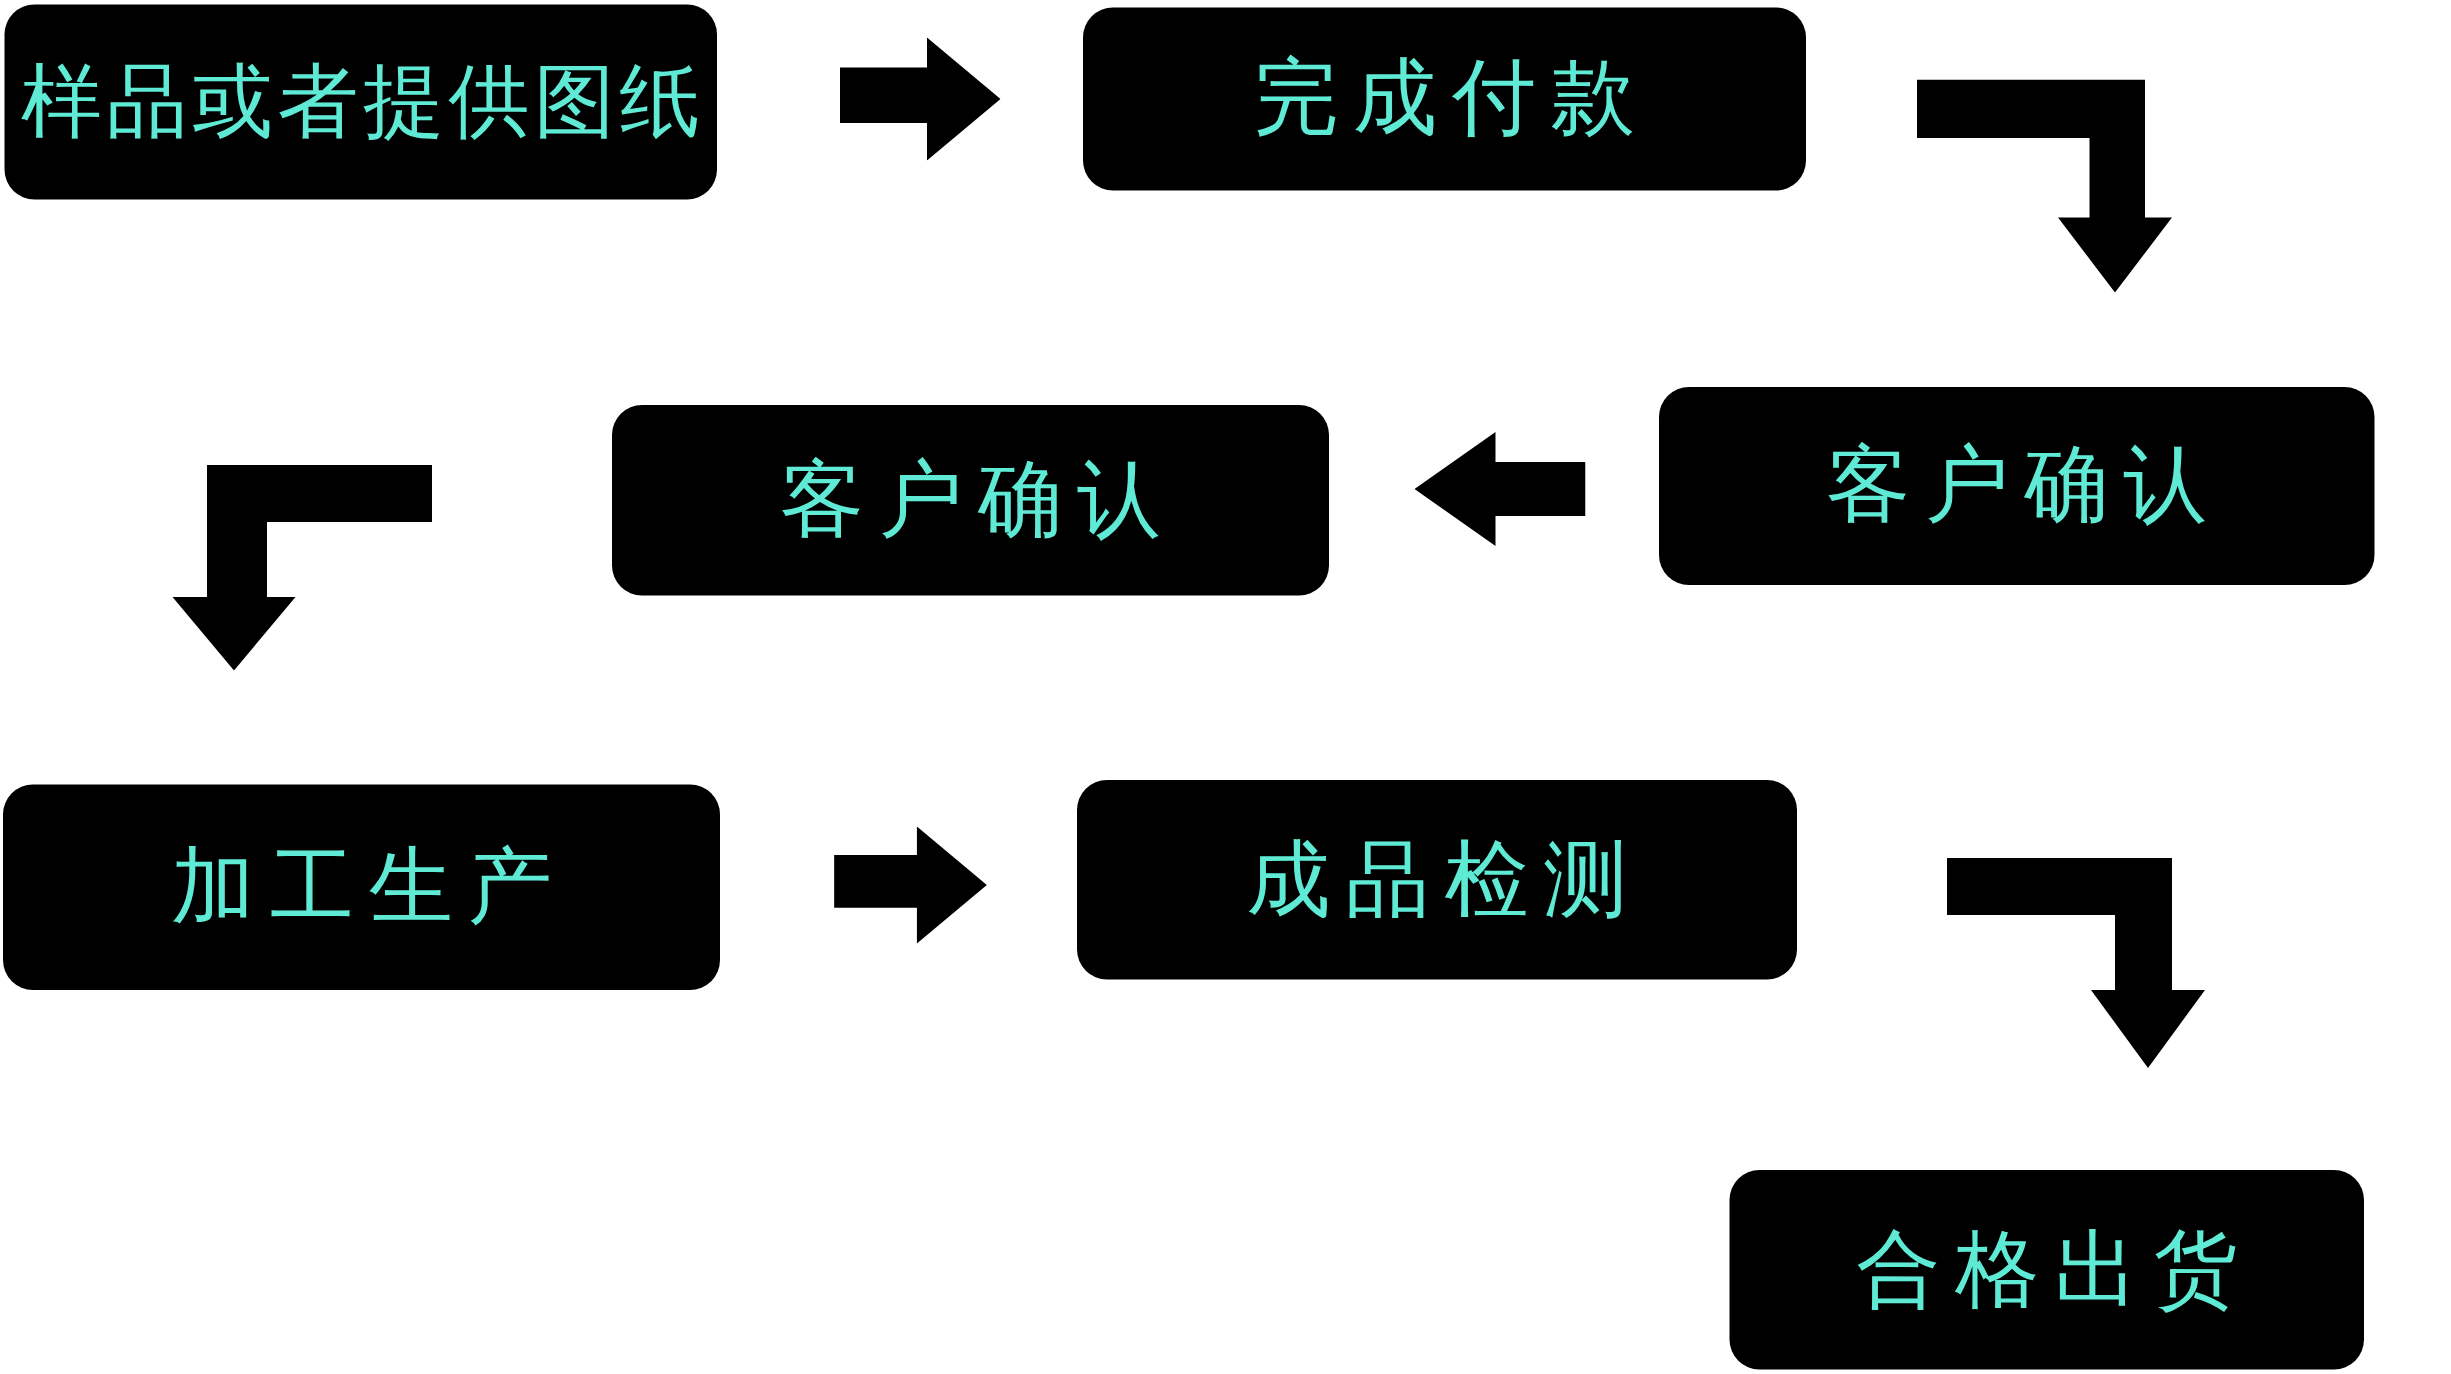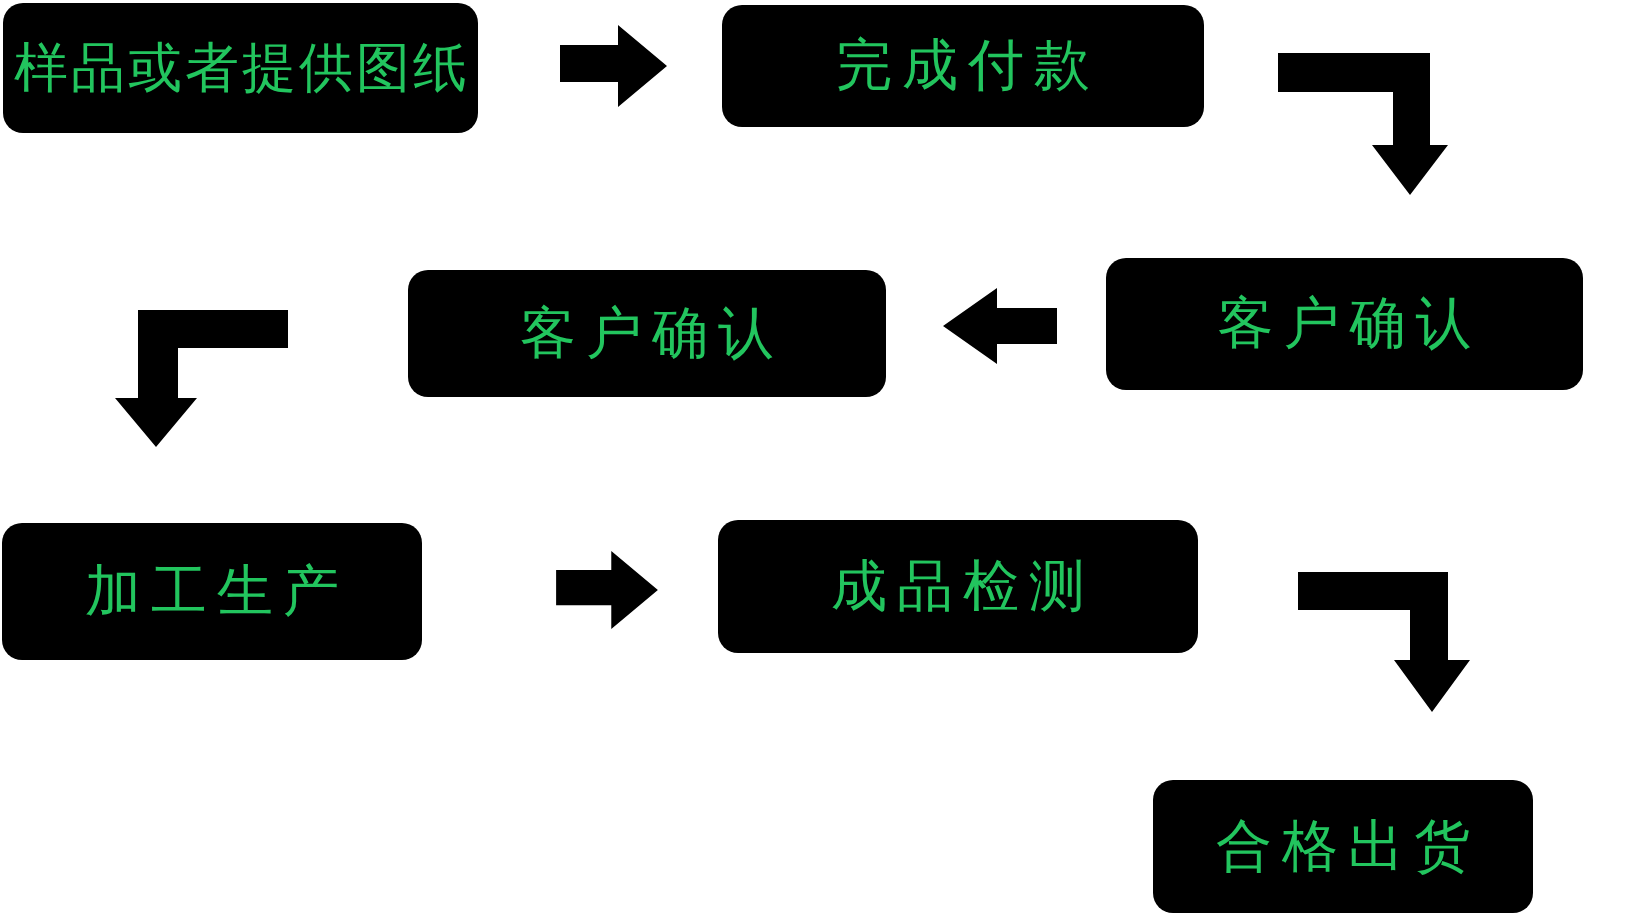--- a/index.html
+++ b/index.html
@@ -17,21 +17,21 @@
   }
   .node {
     position: absolute;
     background: #000000;
     border-radius: 20px;
     display: flex;
     align-items: center;
     justify-content: center;
   }
   .node .lbl {
-    color: #22c55e;
+    color: #5eead4;
     font-size: 56px;
     letter-spacing: 10px;
     padding-left: 10px; 
     white-space: nowrap;
   }
   .node .lbl.long {
     font-size: 54px;
     letter-spacing: 3px;
     padding-left: 3px;
   }
@@ -39,23 +39,23 @@
     position: absolute;
     display: block;
   }
   .arrow polygon { fill: #000000; }
 
   
   #node-1 { left: 3px;    top: 3px;   width: 475px; height: 130px; }
   #node-2 { left: 722px;  top: 5px;   width: 482px; height: 122px; }
   #node-3 { left: 1106px; top: 258px; width: 477px; height: 132px; }
   #node-4 { left: 408px;  top: 270px; width: 478px; height: 127px; }
-  #node-5 { left: 2px;    top: 523px; width: 420px; height: 137px; }
+  #node-5 { left: 2px;    top: 523px; width: 478px; height: 137px; }
   #node-6 { left: 718px;  top: 520px; width: 480px; height: 133px; text-decoration: underline; }
-  #node-7 { left: 1153px; top: 780px; width: 380px; height: 133px; }
+  #node-7 { left: 1153px; top: 780px; width: 423px; height: 133px; }
 
   
   #arrow-1 { left: 560px;  top: 25px;  width: 107px; height: 82px; }
   #arrow-2 { left: 1278px; top: 53px;  width: 170px; height: 142px; }
   #arrow-3 { left: 943px;  top: 288px; width: 114px; height: 76px; }
   #arrow-4 { left: 115px;  top: 310px; width: 173px; height: 137px; }
   #arrow-5 { left: 551px;  top: 551px; width: 112px; height: 78px; }
   #arrow-6 { left: 1298px; top: 572px; width: 172px; height: 140px; }
 </style>
 </head>

